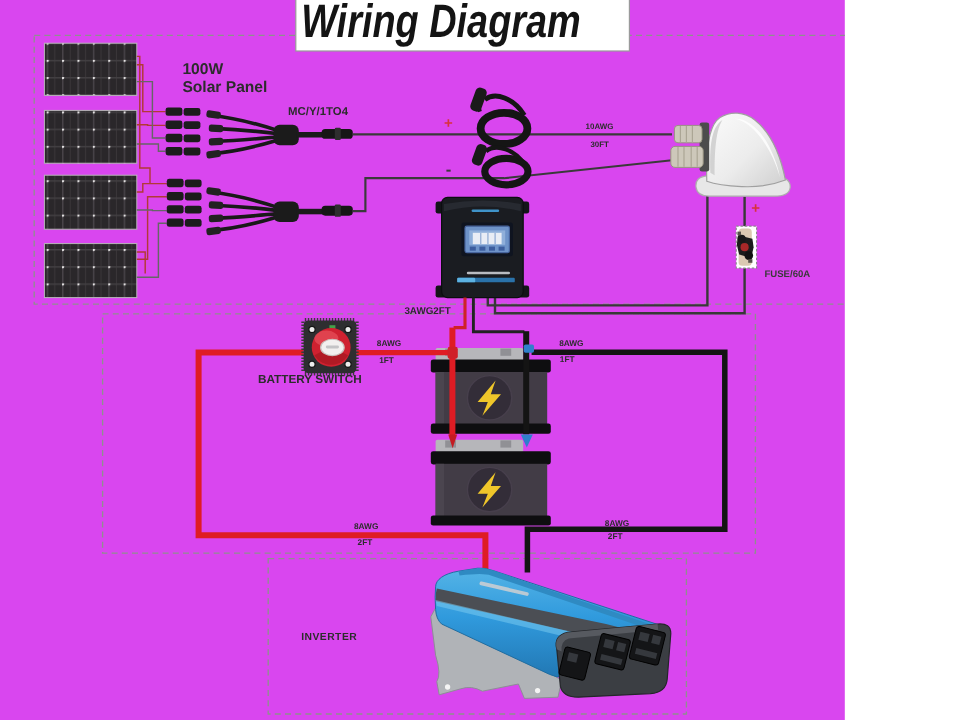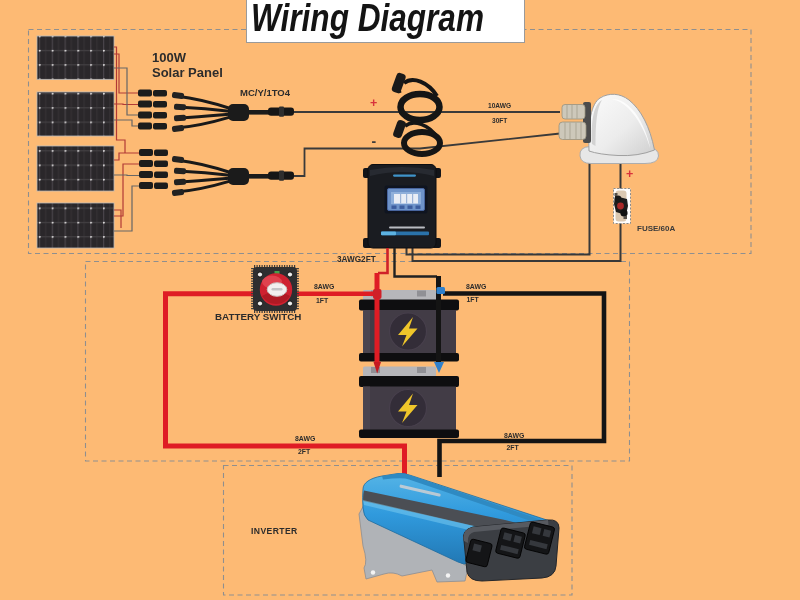--- a/index.html
+++ b/index.html
@@ -1,16 +1,16 @@
 <!DOCTYPE html>
 <html><head>
 <meta charset="utf-8">
 <style>
   html,body{margin:0;padding:0;background:#ffffff;}
-  #page{width:800px;height:600px;position:relative;overflow:hidden;background:#fdba74;
+  #page{width:704px;height:600px;position:relative;overflow:hidden;background:#d946ef;
         font-family:"Liberation Sans", sans-serif;}
   svg{display:block;}
   text{font-family:"Liberation Sans", sans-serif;}
 </style>
 </head>
 <body>
 <div id="page">
 <svg width="800" height="600" viewBox="0 0 800 600">
 <defs>
   <pattern id="pv" width="12.83" height="14.33" patternUnits="userSpaceOnUse" patternTransform="translate(0.4,6.9)">

